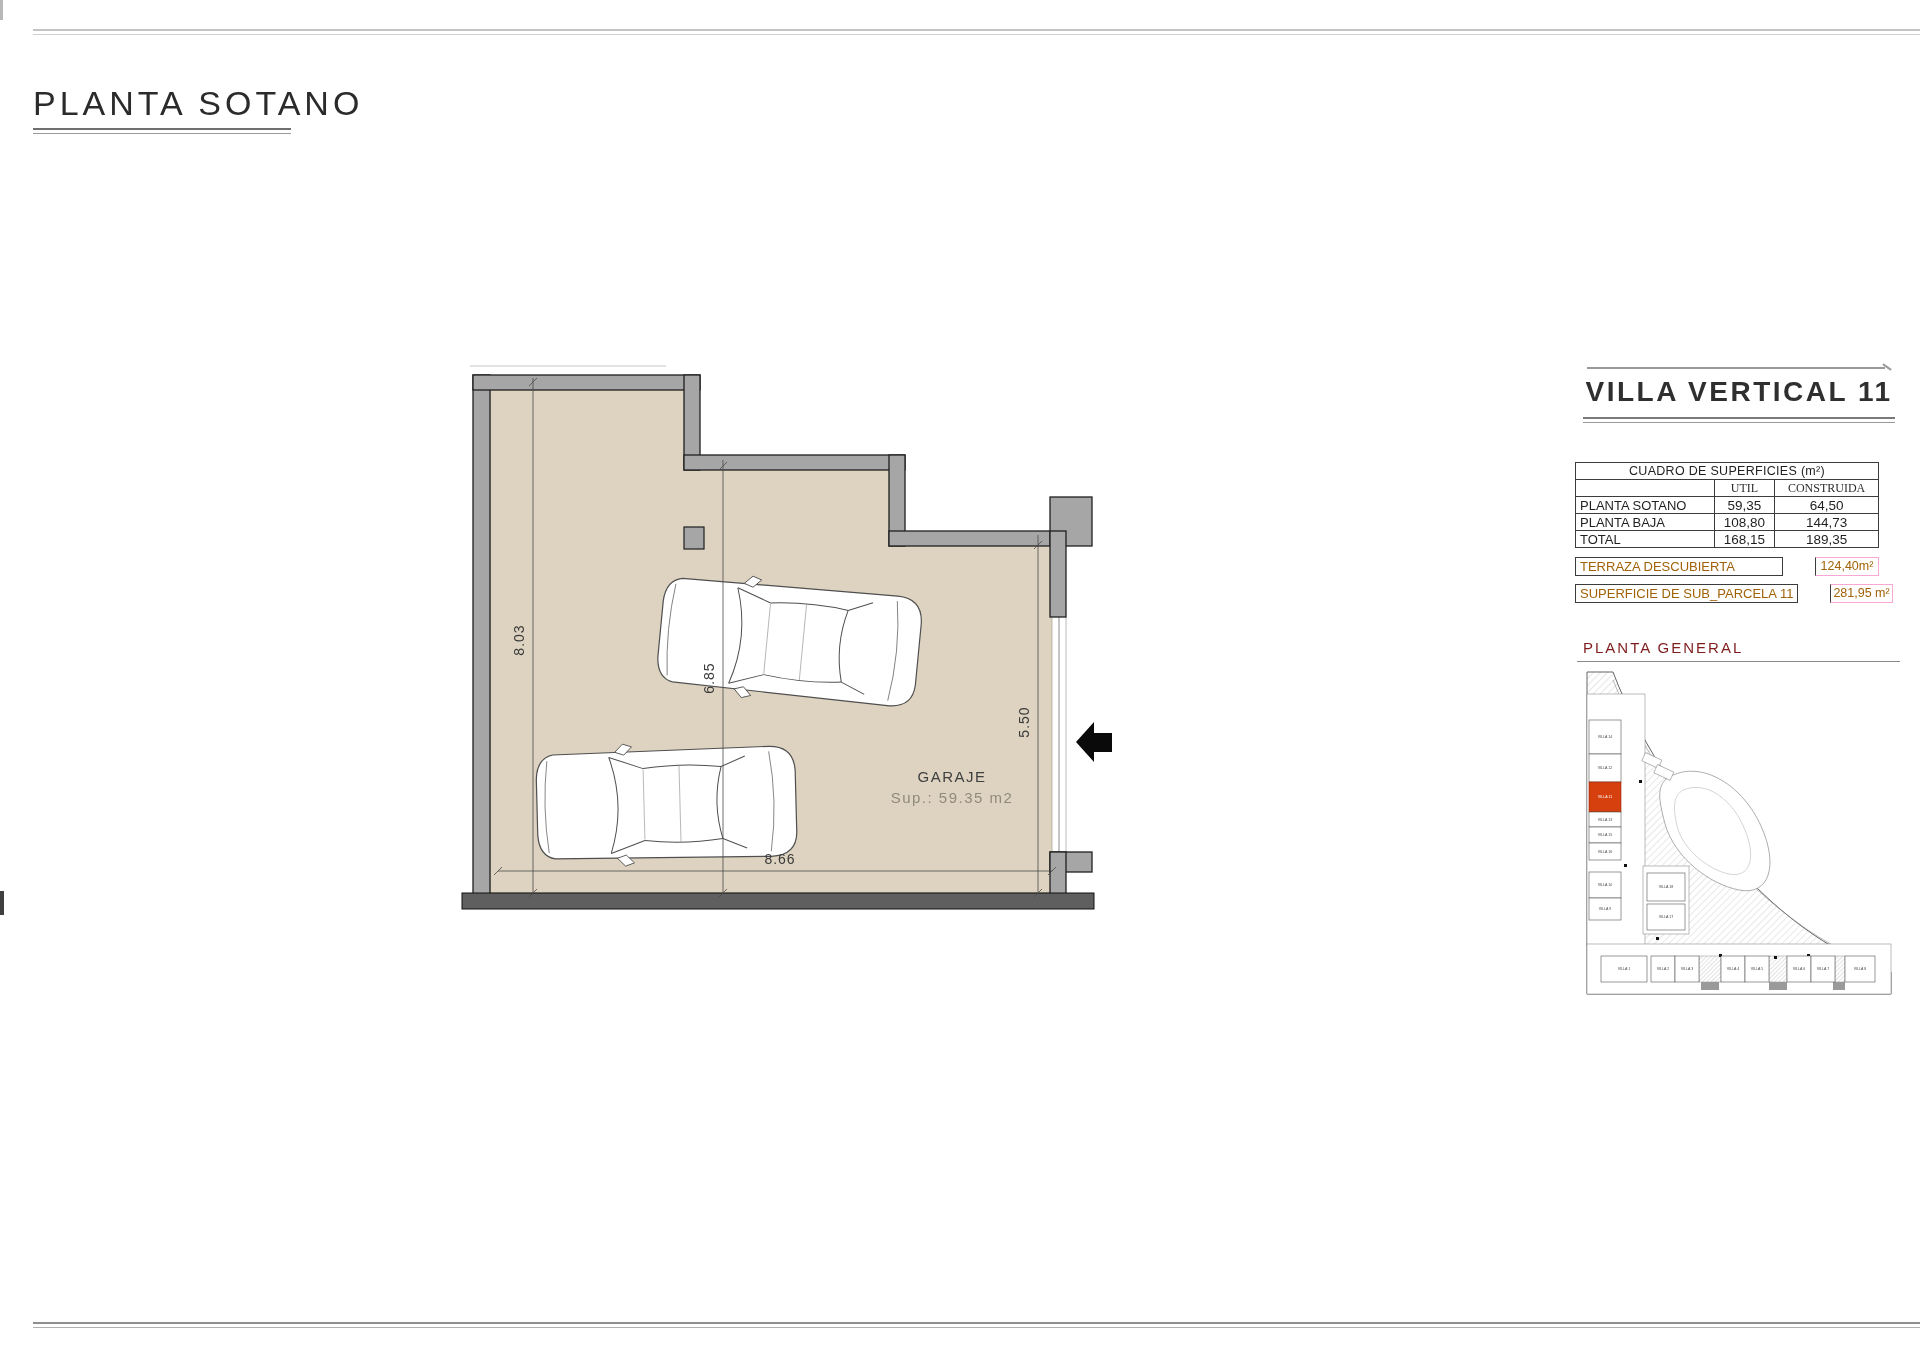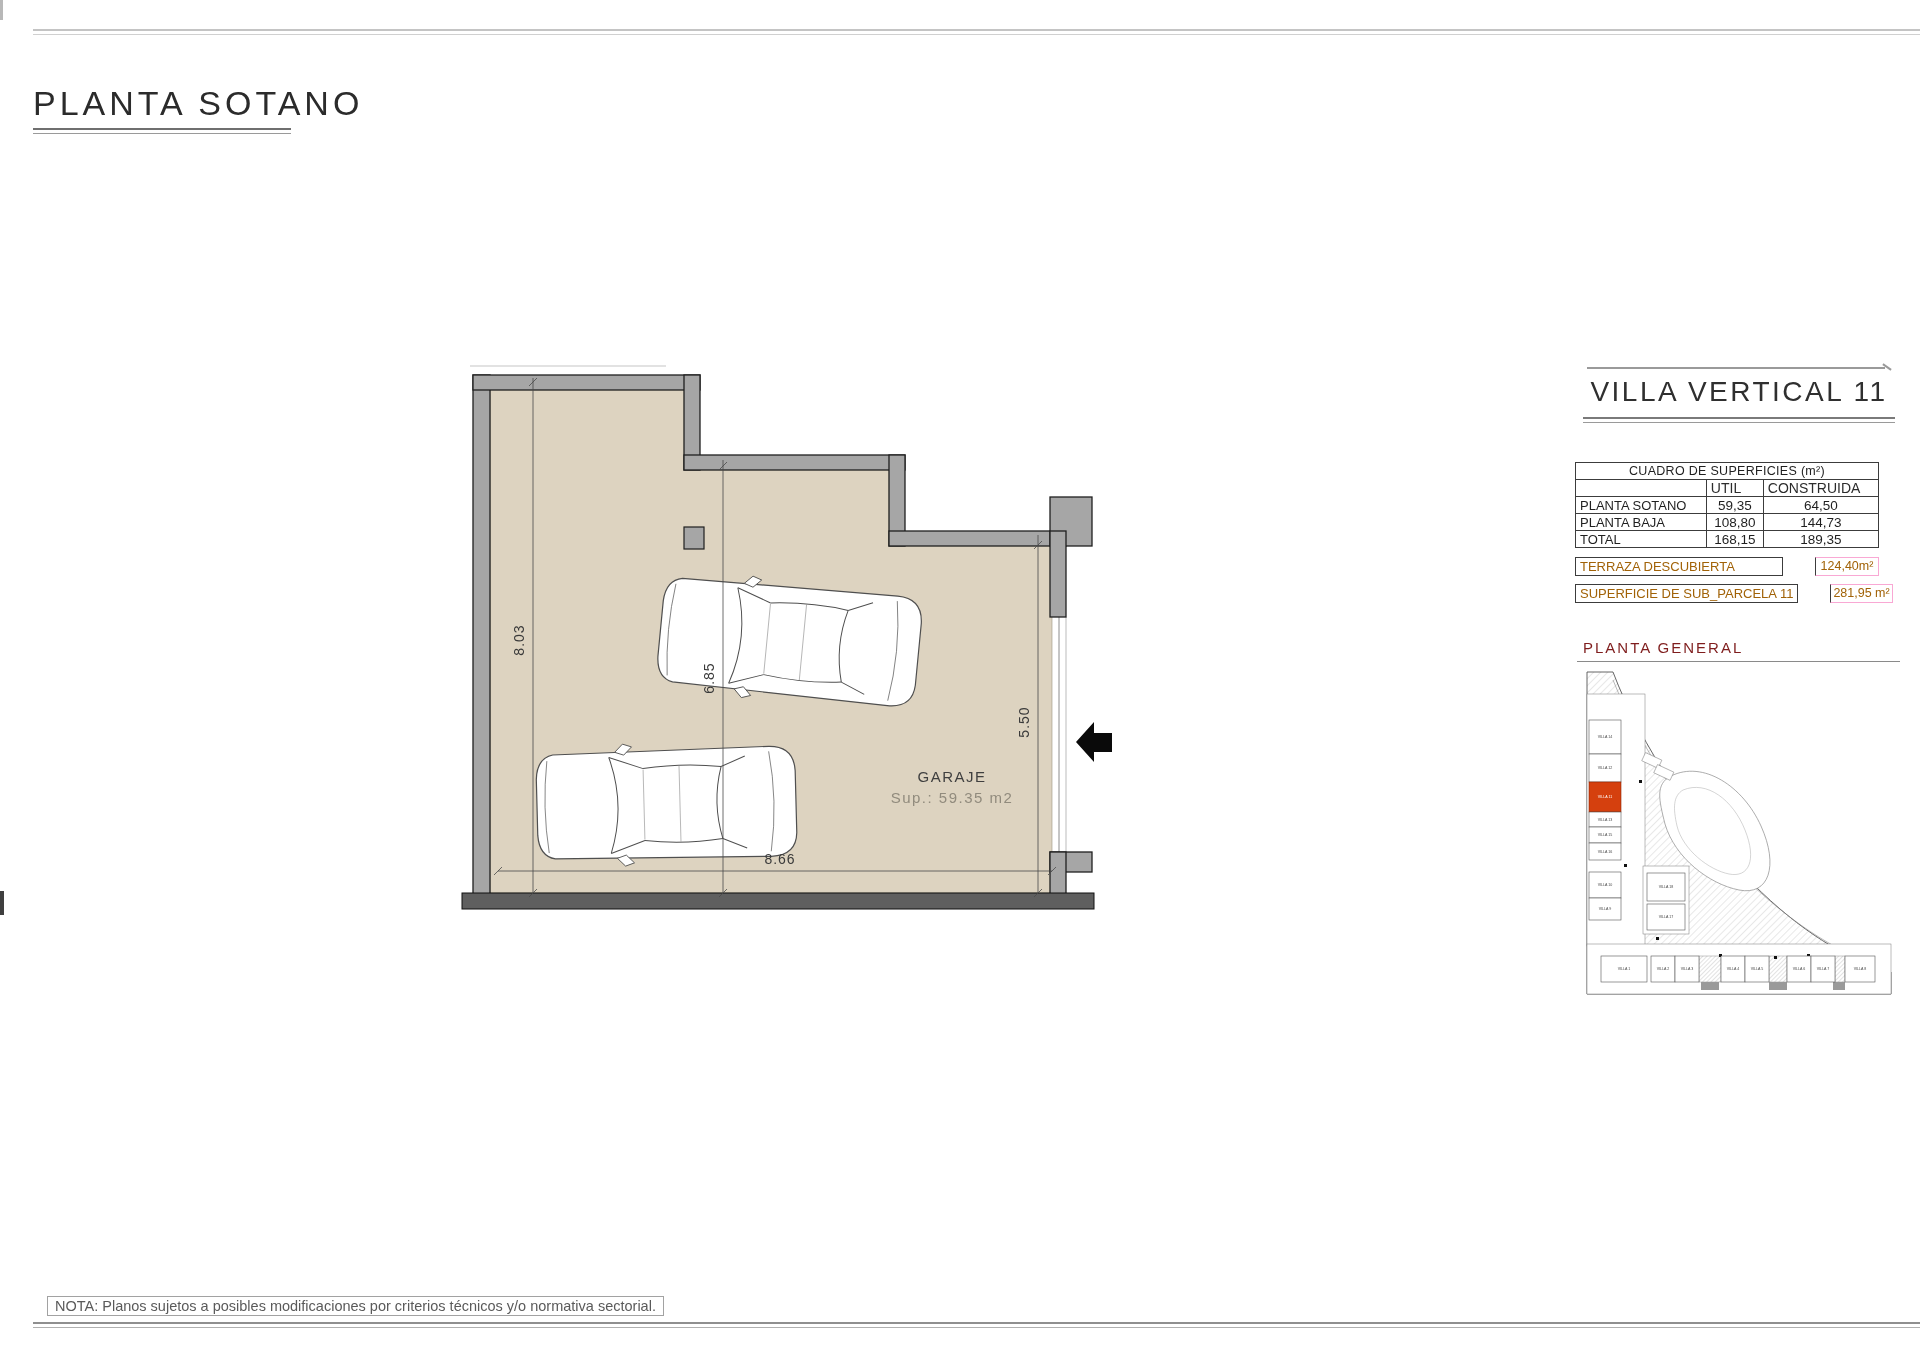--- a/index.html
+++ b/index.html
@@ -12,31 +12,31 @@
   .main-title{position:absolute;left:33px;top:84px;font-size:34px;letter-spacing:4px;color:#2b2b2b;}
   .main-title-line1{position:absolute;left:33px;top:128px;width:258px;height:2px;background:#6f6f6f;}
   .main-title-line2{position:absolute;left:33px;top:133px;width:258px;height:1px;background:#9a9a9a;}
   
   svg text{font-family:"Liberation Sans",sans-serif;}
   .dim-text{font-size:14px;fill:#3a3a3a;letter-spacing:1px;}
   .garage-title{font-size:15px;fill:#3f3f3f;letter-spacing:1.5px;}
   .garage-sub{font-size:15px;fill:#918b7d;letter-spacing:1.5px;}
   
   .panel-title{position:absolute;left:1583px;top:376px;width:312px;text-align:center;
-               font-size:28px;letter-spacing:2.5px;color:#2f2f2f;white-space:nowrap;}
+               font-size:28px;letter-spacing:2.5px;color:#2f2f2f;white-space:nowrap;font-weight:bold;}
   .panel-topline{position:absolute;left:1587px;top:367px;width:298px;height:2px;background:#9a9a9a;}
   .panel-toptick{position:absolute;left:1882px;top:366px;width:10px;height:2px;background:#9a9a9a;transform:rotate(35deg);}
   .panel-underline1{position:absolute;left:1583px;top:417px;width:312px;height:2px;background:#7a7a7a;}
   .panel-underline2{position:absolute;left:1583px;top:422px;width:312px;height:1px;background:#9a9a9a;}
   
   .sup-table{position:absolute;left:1575px;top:462px;width:304px;border-collapse:collapse;
              font-size:13px;color:#1f1f1f;}
   .sup-table td,.sup-table th{border:1px solid #3c3c3c;padding:0 4px;height:16px;font-weight:normal;}
   .sup-table .t-title{text-align:center;font-size:12.5px;letter-spacing:.3px;}
-  .sup-table .t-colhead{font-size:14px;color:#2c2c2c;}
+  .sup-table .t-colhead{text-align:center;font-size:12px;color:#2c2c2c;font-family:Liberation Serif, serif;}
   .sup-table .t-num{text-align:center;font-size:13.5px;}
   .box-row{position:absolute;left:1575px;display:flex;font-size:13px;color:#a16207;}
   .box-row .lbl{border:1px solid #3c3c3c;padding:0 4px;height:17px;line-height:17px;flex:1;background:#fff;white-space:nowrap;}
   .box-row .val{border:1px solid #f9a8d4;border-left:1px solid #3c3c3c;padding:0 2px;height:17px;line-height:17px;
                 width:58px;text-align:center;font-size:12.5px;white-space:nowrap;margin-left:32px;}
   
   .pg-title{position:absolute;left:1583px;top:639px;font-size:15px;letter-spacing:2px;color:#7f1d1d;}
   .pg-underline{position:absolute;left:1577px;top:661px;width:323px;height:1px;background:#8a8a8a;}
   
   .nota{position:absolute;left:47px;top:1296px;border:1px solid #a2a2a2;padding:1px 7px;
@@ -255,17 +255,16 @@
         <text x="174" y="302.4" text-anchor="middle" class="site-label">VILLA 5</text>
         <rect x="204" y="288" width="24" height="26" fill="#ffffff" stroke="#555" stroke-width="0.6"></rect>
         <text x="216" y="302.4" text-anchor="middle" class="site-label">VILLA 6</text>
         <rect x="228" y="288" width="24" height="26" fill="#ffffff" stroke="#555" stroke-width="0.6"></rect>
         <text x="240" y="302.4" text-anchor="middle" class="site-label">VILLA 7</text>
         <rect x="262" y="288" width="30" height="26" fill="#ffffff" stroke="#555" stroke-width="0.6"></rect>
         <text x="277" y="302.4" text-anchor="middle" class="site-label">VILLA 8</text>
       </g>
   </svg>
 
-  <div class="nota">NOTA: Planos sujetos a posibles modificaciones por criterios técnicos y/o normativa sectorial.</div>
   <div class="bottom-line1"></div>
   <div class="bottom-line2"></div>
 
 </div>
 
 </body></html>

